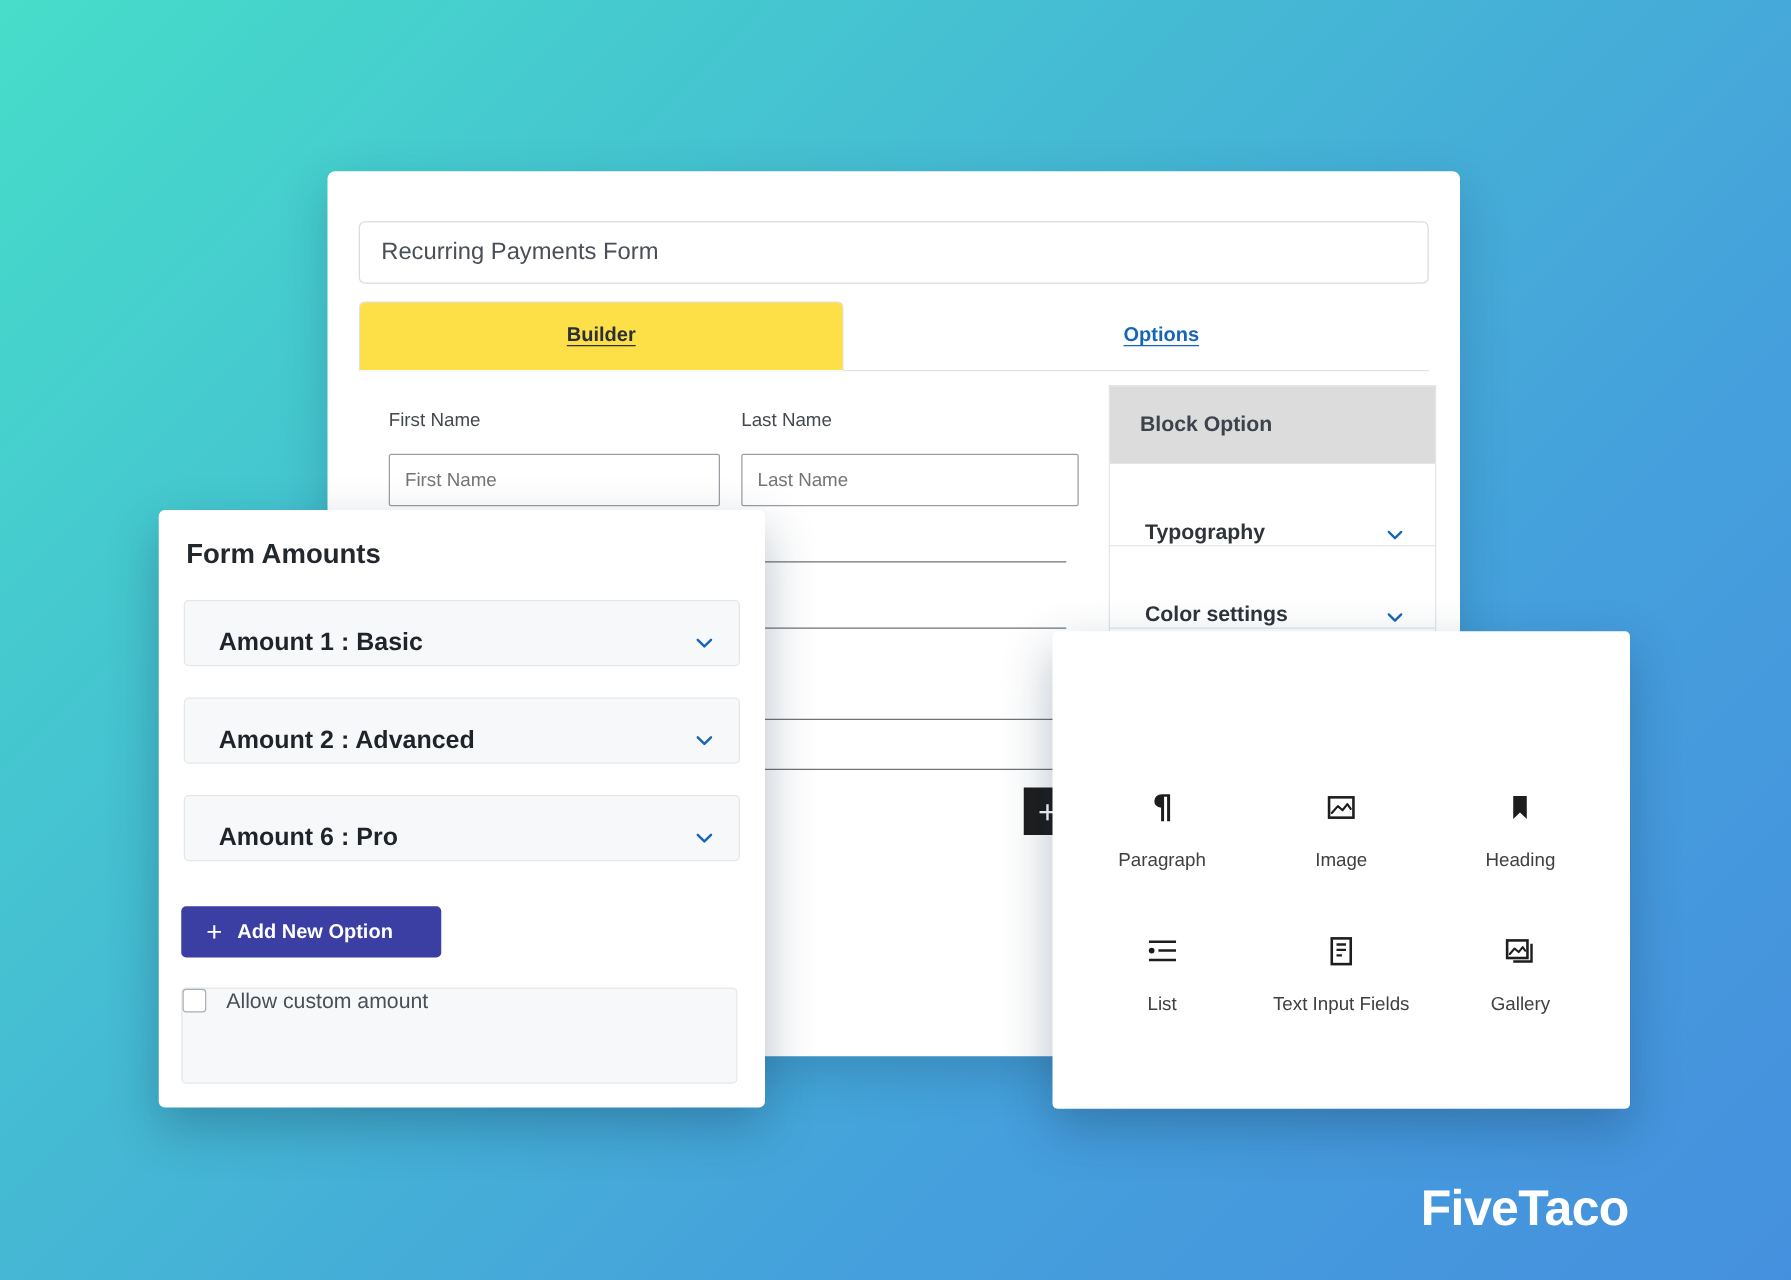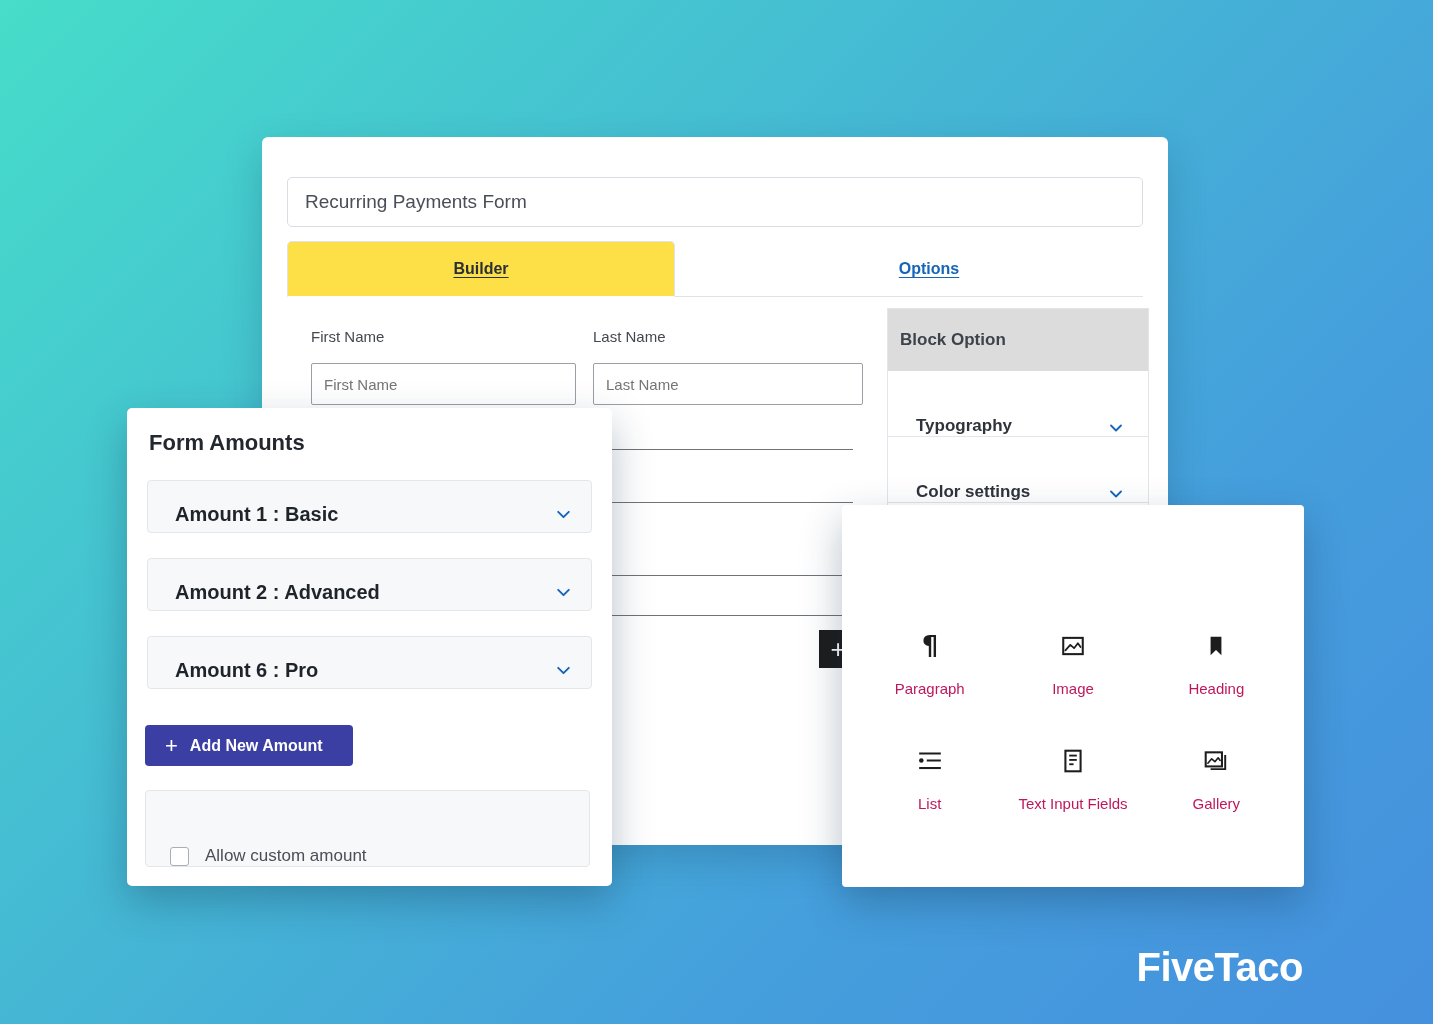--- a/index.html
+++ b/index.html
@@ -166,21 +166,21 @@
     border: 1px solid #e2e5e9;
     border-bottom: none;
     box-sizing: border-box;
     background: #fff;
   }
   #block-option-header {
     height: 62px;
     background: #dcdcdc;
     display: flex;
     align-items: center;
-    padding-left: 12px;
+    padding-left: 24px;
     box-sizing: border-box;
     font-size: 17px;
     color: #3d434b;
     font-weight: bold;
   }
   .opt-row {
     height: 66px;
     border-bottom: 1px solid #e2e5e9;
     display: flex;
     align-items: flex-end;
@@ -273,22 +273,21 @@
     position: absolute;
     left: 145px;
     top: 790px;
     width: 445px;
     height: 77px;
     background: #f7f8f9;
     border: 1px solid #e4e7ea;
     border-radius: 4px;
     box-sizing: border-box;
     display: flex;
-    align-items: flex-end;
-    padding-left: 24px;
+    align-items: flex-start;
   }
   #allow-custom-checkbox {
     width: 19px;
     height: 19px;
     border: 1px solid #a9afb6;
     border-radius: 3px;
     background: #fff;
     box-sizing: border-box;
     cursor: pointer;
     flex: none;
@@ -354,21 +353,21 @@
   .block-item .bi-icon {
     height: 32px;
     display: flex;
     align-items: center;
     justify-content: center;
     color: #1d1d1d;
   }
   .block-item .bi-label {
     margin-top: 18px;
     font-size: 15px;
-    color: #be185d;
+    color: #404040;
     text-align: center;
   }
 
   
   #brand-logo {
     position: absolute;
     right: 130px;
     bottom: 34px;
     font-size: 40px;
     font-weight: bold;
@@ -459,21 +458,21 @@
         <svg viewBox="0 0 16 16" width="17" height="17">
             <path d="M3 5.5 L8 10.5 L13 5.5" fill="none" stroke="#1565b8" stroke-width="1.8" stroke-linecap="round" stroke-linejoin="round"></path>
           </svg>
       </span>
     </div>
   </div>
 </div>
 
 <button id="add-new-amount-btn">
   <span class="plus">+</span>
-  <span>Add New Amount</span>
+  <span>Add New Option</span>
 </button>
 
 <div id="allow-custom-box">
   <div id="allow-custom-checkbox"></div>
   <span id="allow-custom-label">Allow custom amount</span>
 </div>
 
 <div id="block-inserter">
 
   <div id="block-grid">

